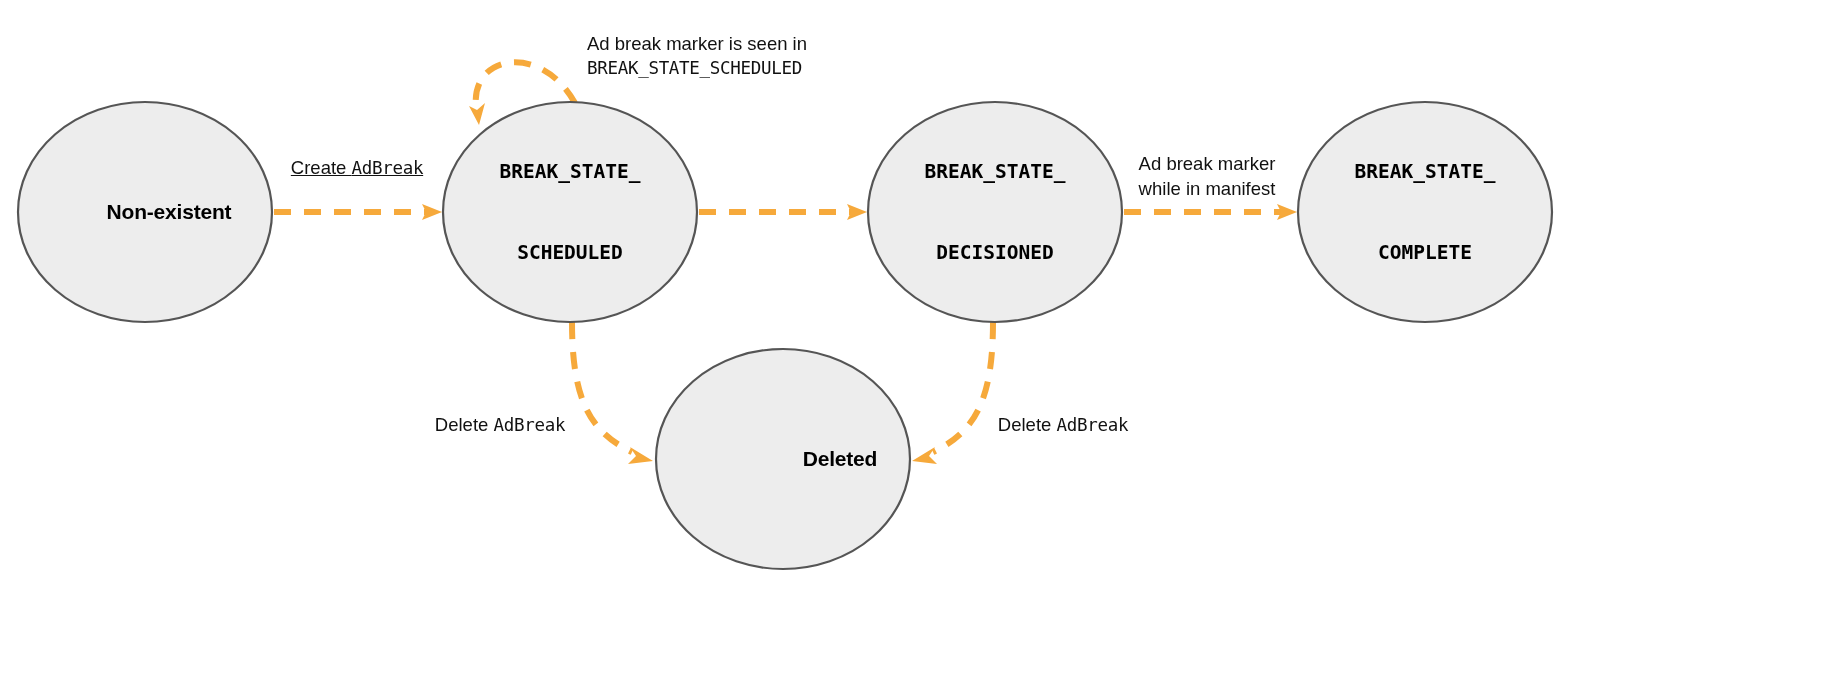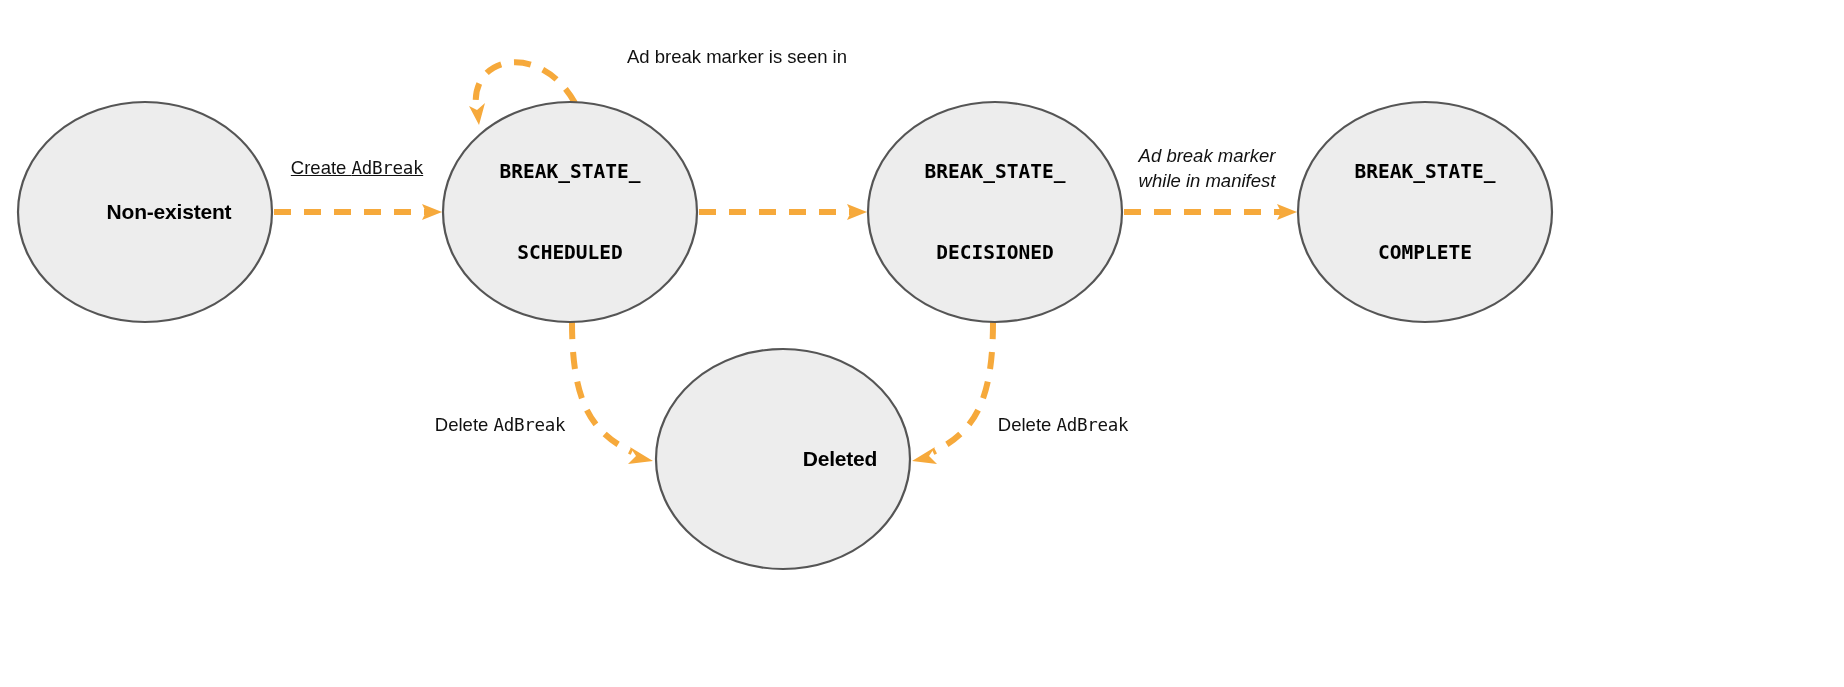--- a/index.html
+++ b/index.html
@@ -143,26 +143,27 @@
     <div>BREAK_STATE_</div>
     <div>COMPLETE</div>
   </div>
 
   <div class="node-label plain" style="left:816px; top:459px;">Deleted</div>
 
   <div class="edge-label" style="left:357px; top:168px;text-decoration:underline;">
     <span>Create </span><span class="code">AdBreak</span>
   </div>
 
-  <div class="edge-label left-align" style="left:697px; top:56px;margin-left:40px;">
+  <div class="edge-label left-align" style="left:697px; top:56px;">
     <div>Ad break marker is seen in</div>
+    <div class="code">BREAK_STATE_SCHEDULED</div>
   </div>
 
 
-  <div class="edge-label" style="left:1207px; top:168px;font-style:italic;">
+  <div class="edge-label" style="left:1207px; top:176px;">
     <div>Ad break marker</div>
     <div>while in manifest</div>
   </div>
 
   <div class="edge-label" style="left:500px; top:425px;">
     <span>Delete </span><span class="code">AdBreak</span>
   </div>
 
   <div class="edge-label" style="left:1063px; top:425px;">
     <span>Delete </span><span class="code">AdBreak</span>

